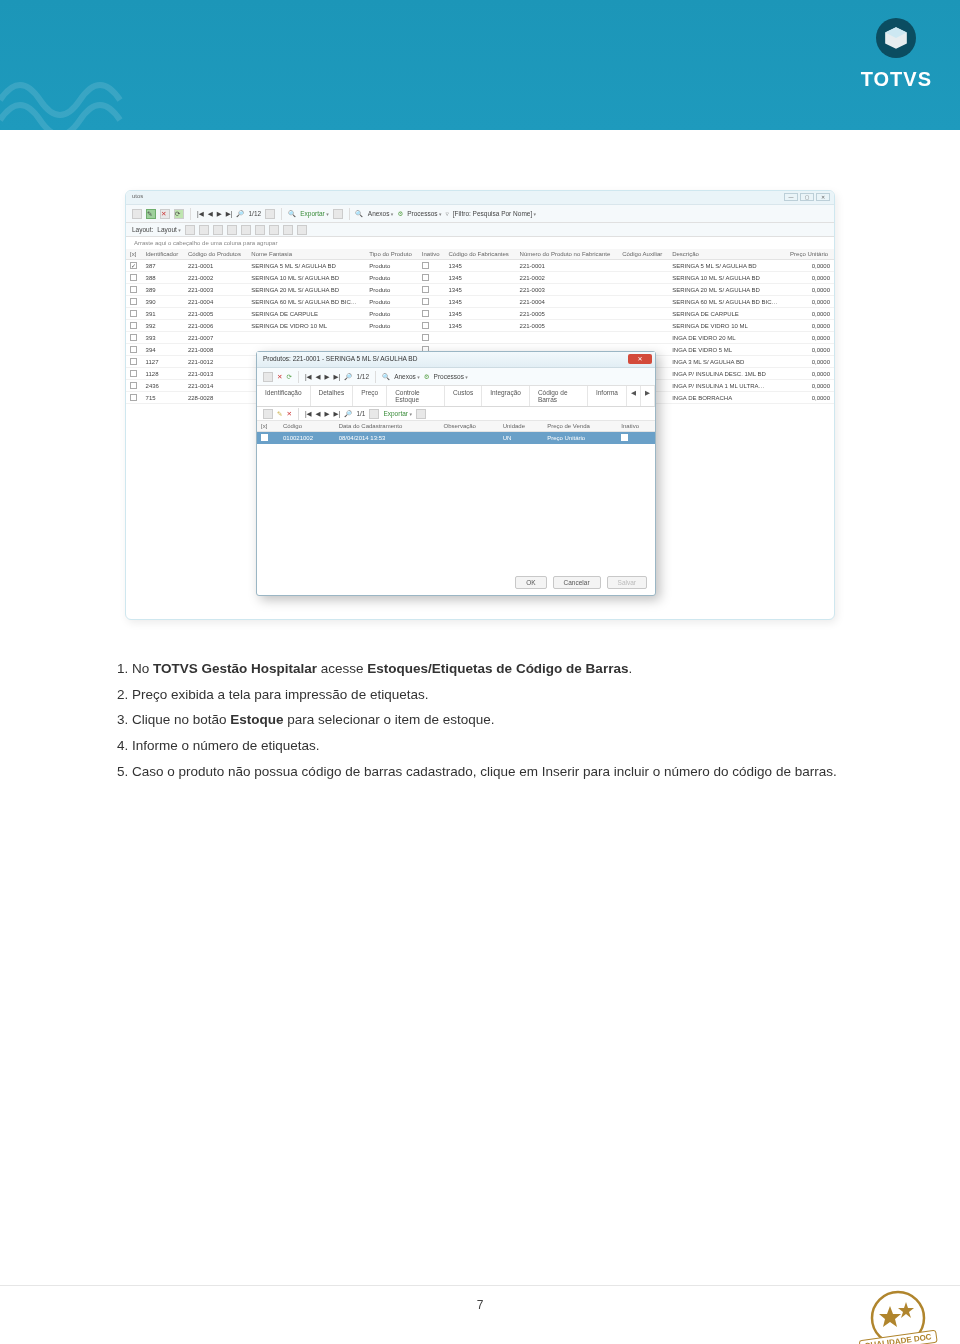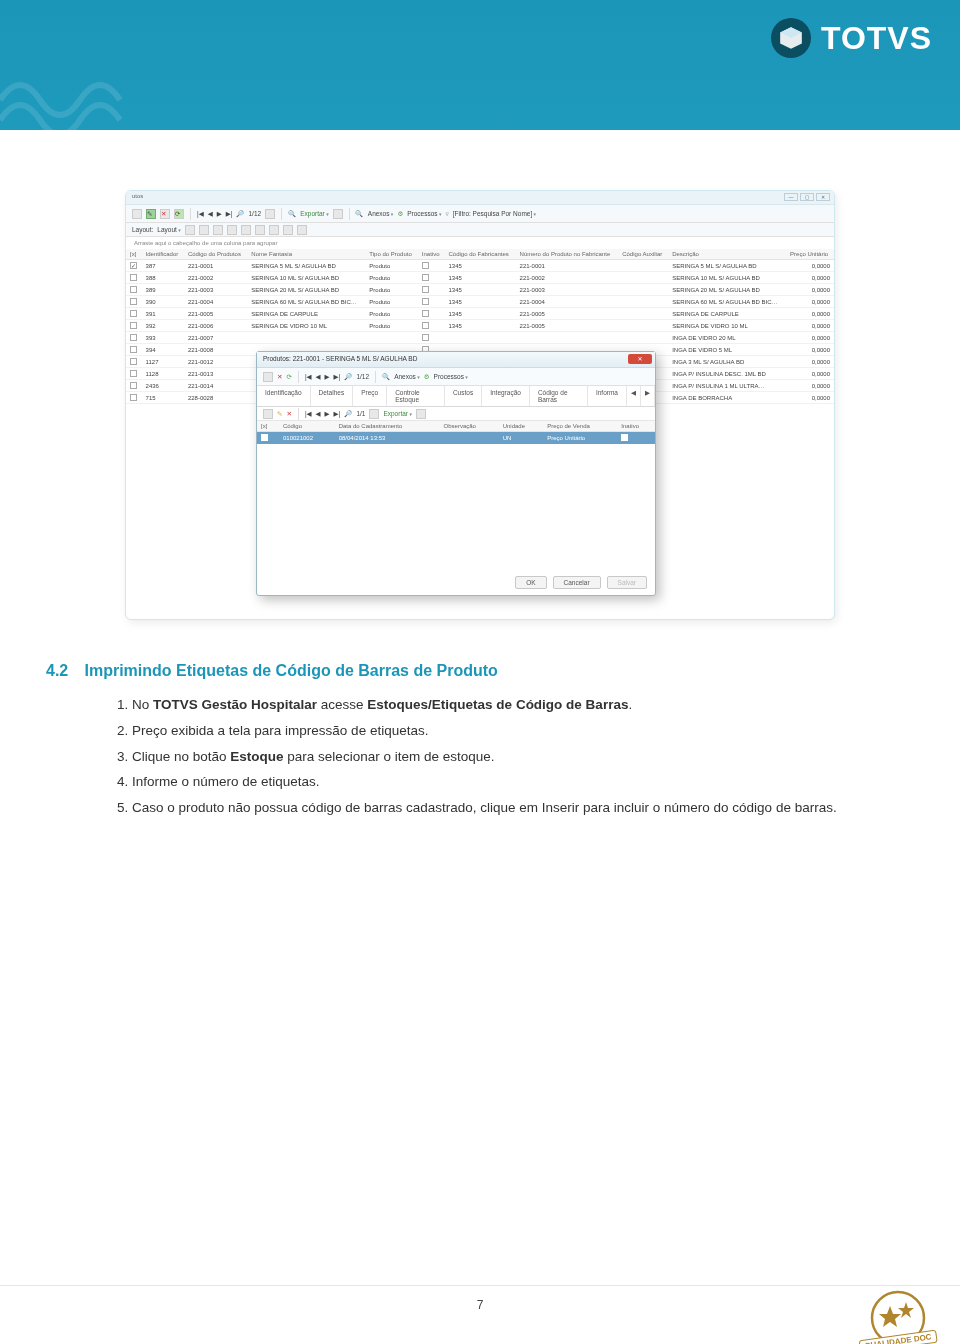--- a/index.html
+++ b/index.html
@@ -24,22 +24,23 @@
     opacity: 0.12;
   }
   .header-logo {
     position: absolute;
     right: 28px; top: 18px;
     display: flex;
     align-items: center;
     gap: 10px;
     color: #fff;
     font-weight: bold;
-    font-size: 32px;
+    font-size: 20px;
     letter-spacing: 1px;
+    flex-direction: column;
   }
   .logo-cube {
     width: 40px; height: 40px;
     background: #0b4d61;
     border-radius: 50%;
     display: flex; align-items: center; justify-content: center;
   }
   .logo-cube svg { width: 26px; height: 26px; }
 
   .screenshot-frame {
@@ -553,24 +554,20 @@
     </table>
     <div class="modal-buttons">
       <button>OK</button>
       <button>Cancelar</button>
       <button class="disabled">Salvar</button>
     </div>
   </div>
 </div>
 
 <div class="section">
-  <div class="sec-head">
-    <span class="sec-num">4.2</span>
-    <span>Imprimindo Etiquetas de Código de Barras de Produto</span>
-  </div>
   <ol>
     <li>No <span class="bold">TOTVS Gestão Hospitalar</span> acesse <span class="bold">Estoques/Etiquetas de Código de Barras</span>.</li>
     <li>Preço exibida a tela para impressão de etiquetas.</li>
     <li>Clique no botão <span class="bold">Estoque</span> para selecionar o item de estoque.</li>
     <li>Informe o número de etiquetas.</li>
     <li>Caso o produto não possua código de barras cadastrado, clique em Inserir para incluir o número do código de barras.</li>
   </ol>
 </div>
 
 <div class="footer">

